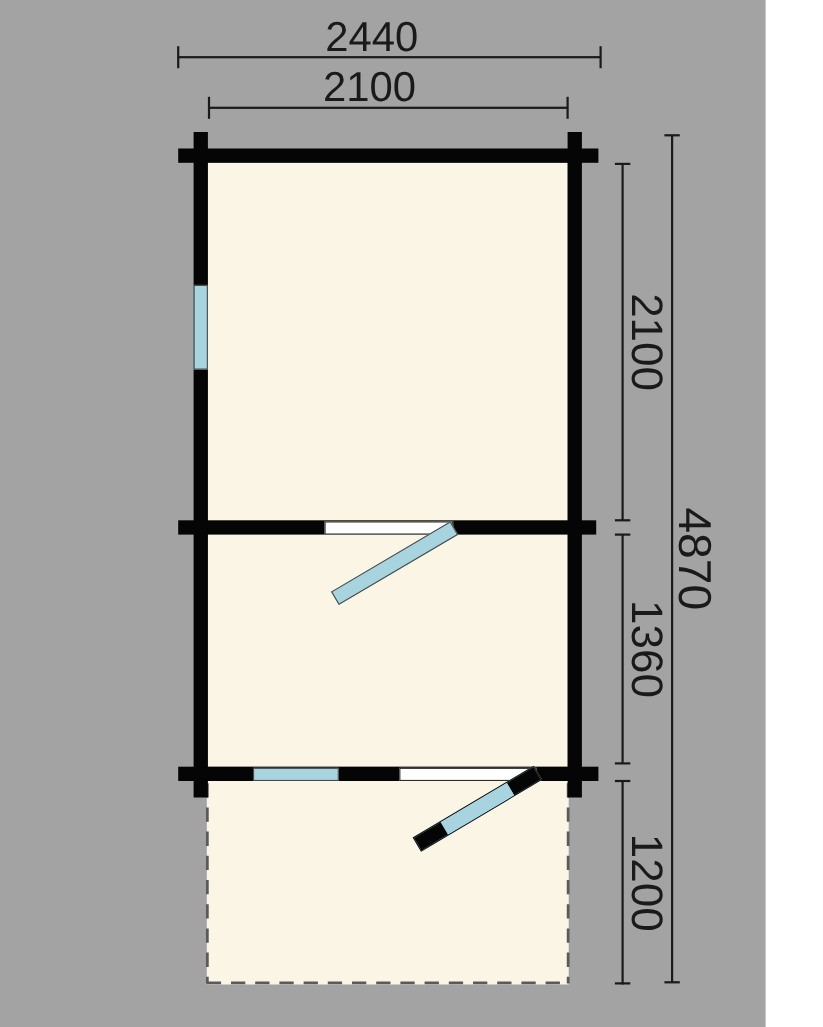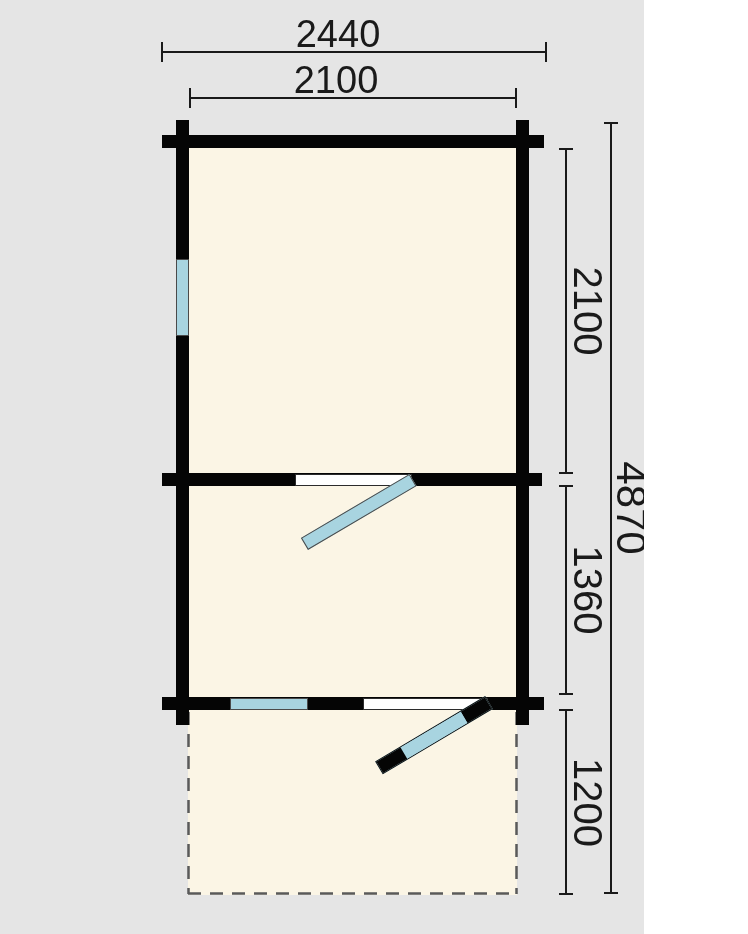--- a/index.html
+++ b/index.html
@@ -1,20 +1,20 @@
 <!DOCTYPE html>
 <html><head>
 <meta charset="utf-8">
 <style>
   html, body { margin: 0; padding: 0; background: #ffffff; }
   .canvas {
     position: relative;
-    width: 644px;
+    width: 696px;
     height: 934px;
-    background: #e5e5e5;
+    background: #a3a3a3;
     overflow: hidden;
     font-family: "Liberation Sans", sans-serif;
     color: #1a1a1a;
   }
   .abs { position: absolute; }
   .wall { background: #050505; }
   .floor { background: #fbf5e5; }
   .window {
     background: #a8d4e0;
     border: 1px solid #4a4a4a;

